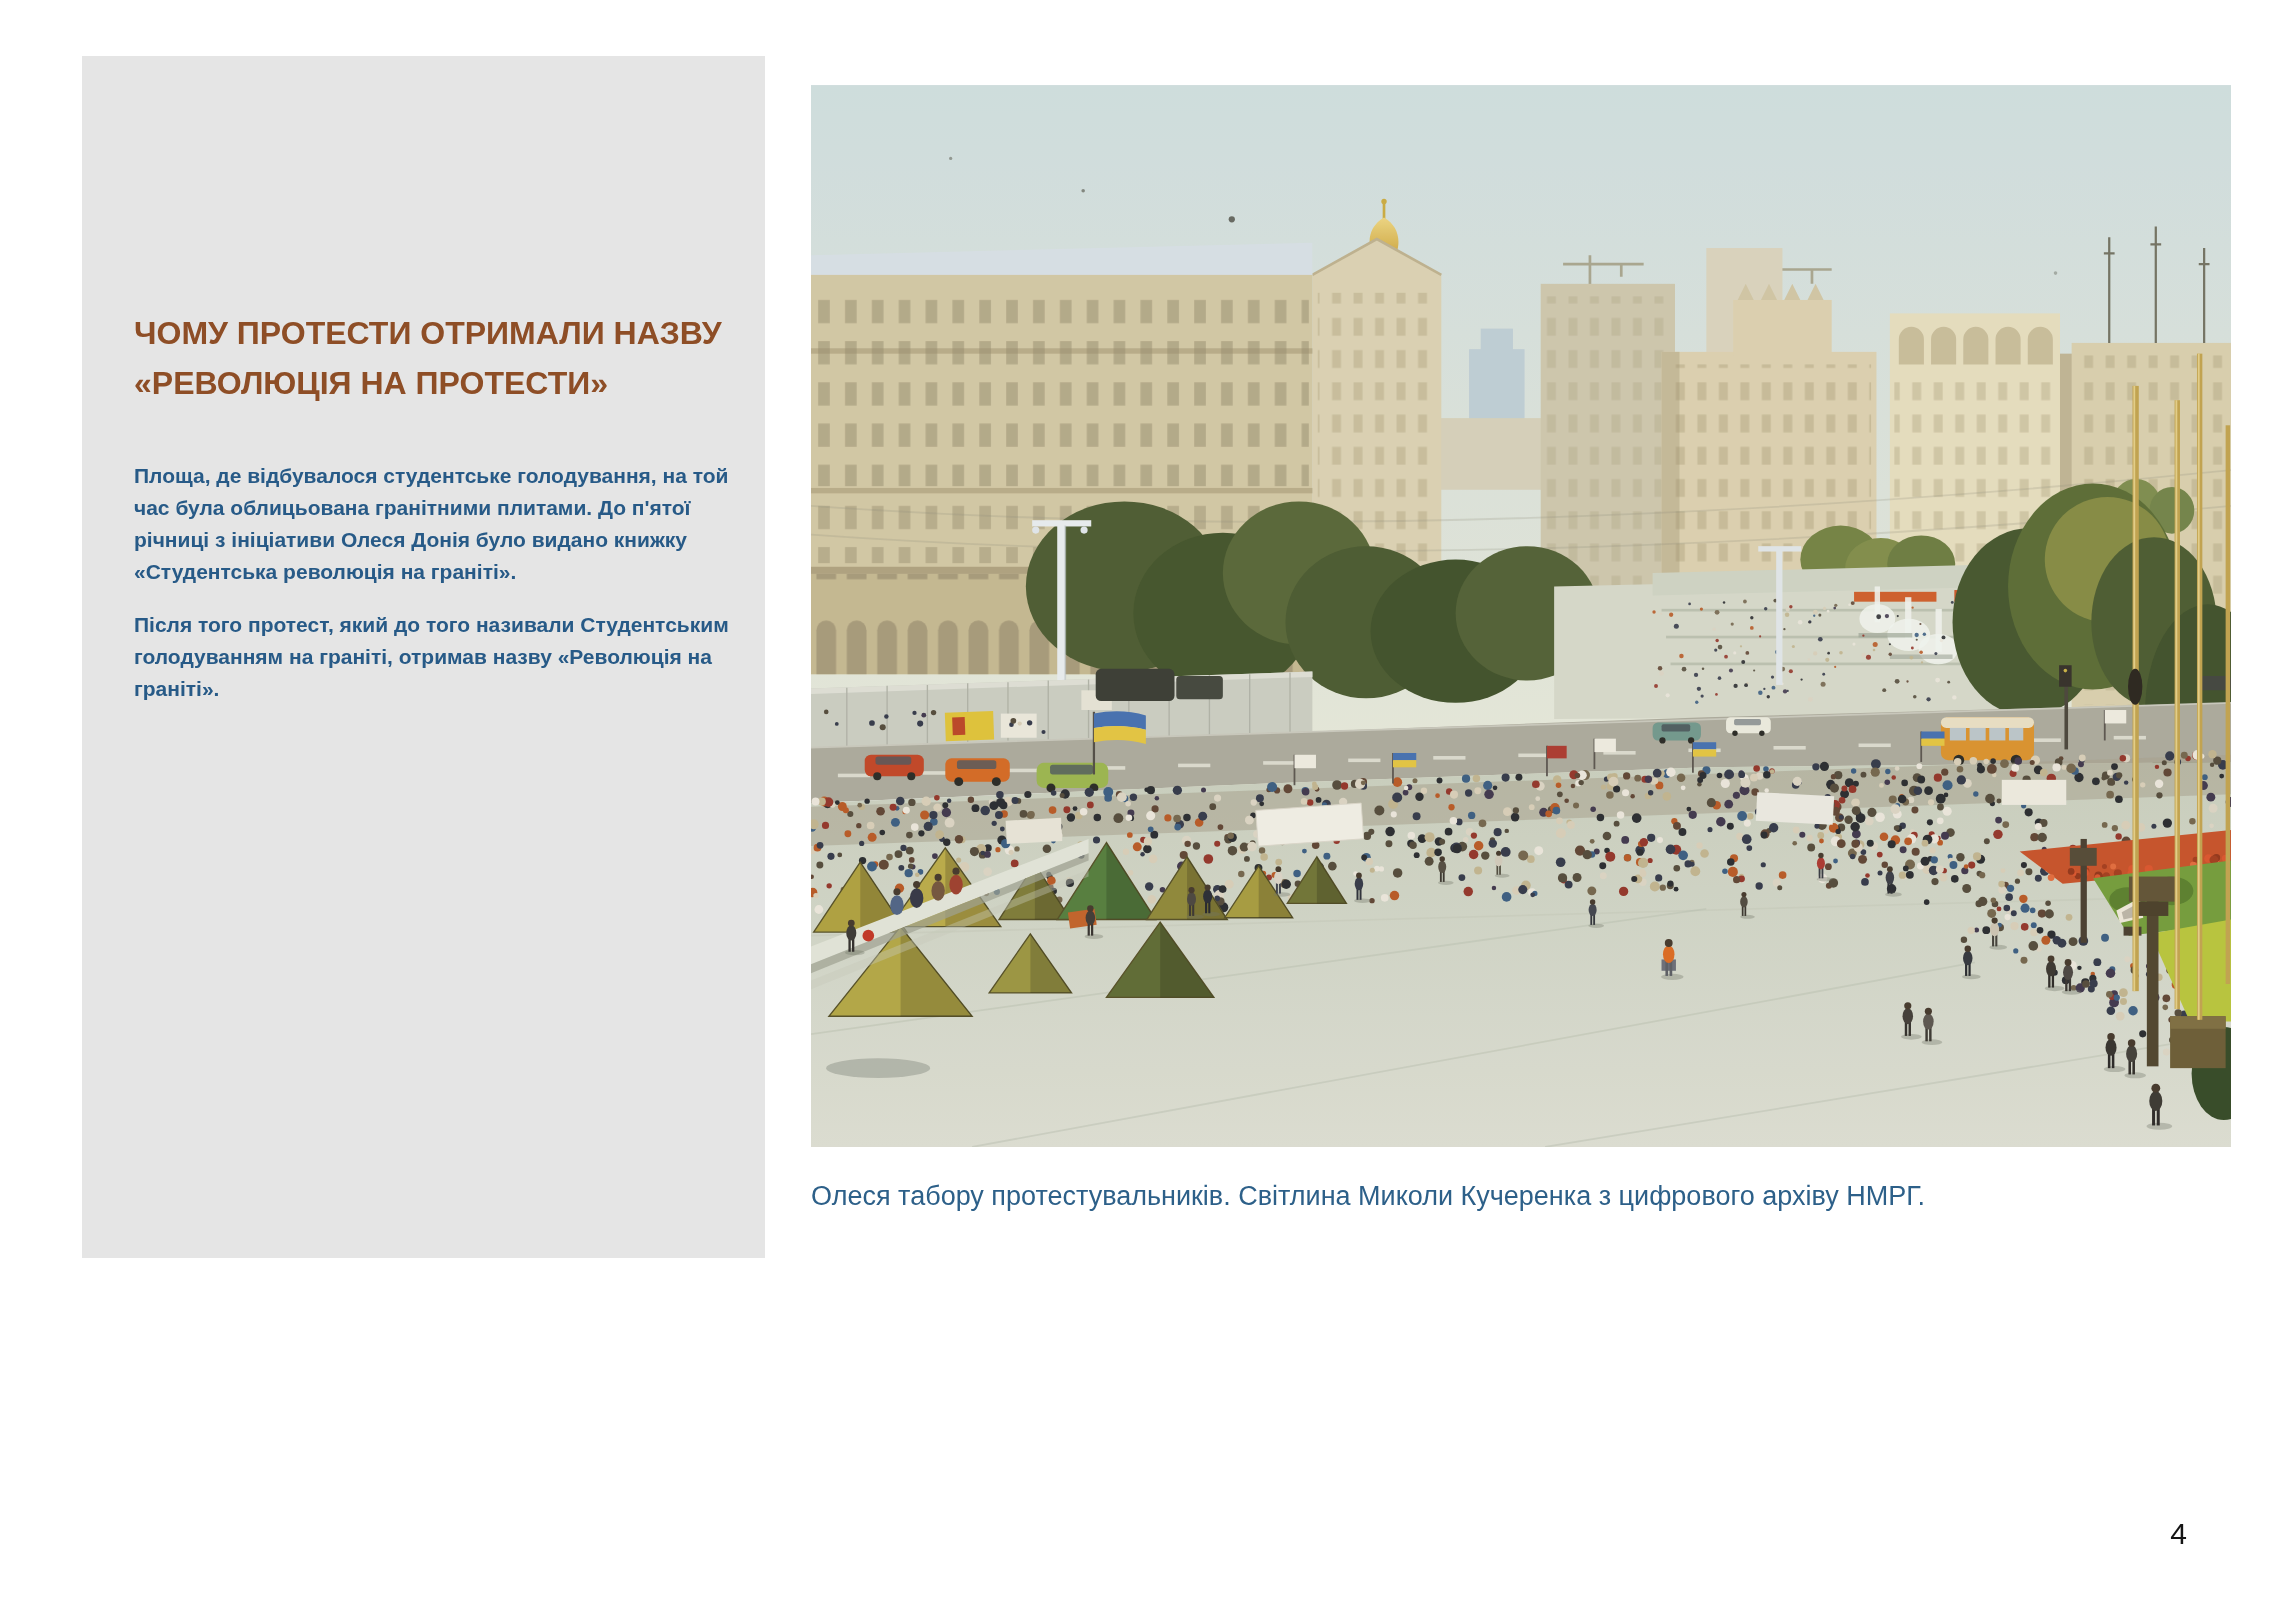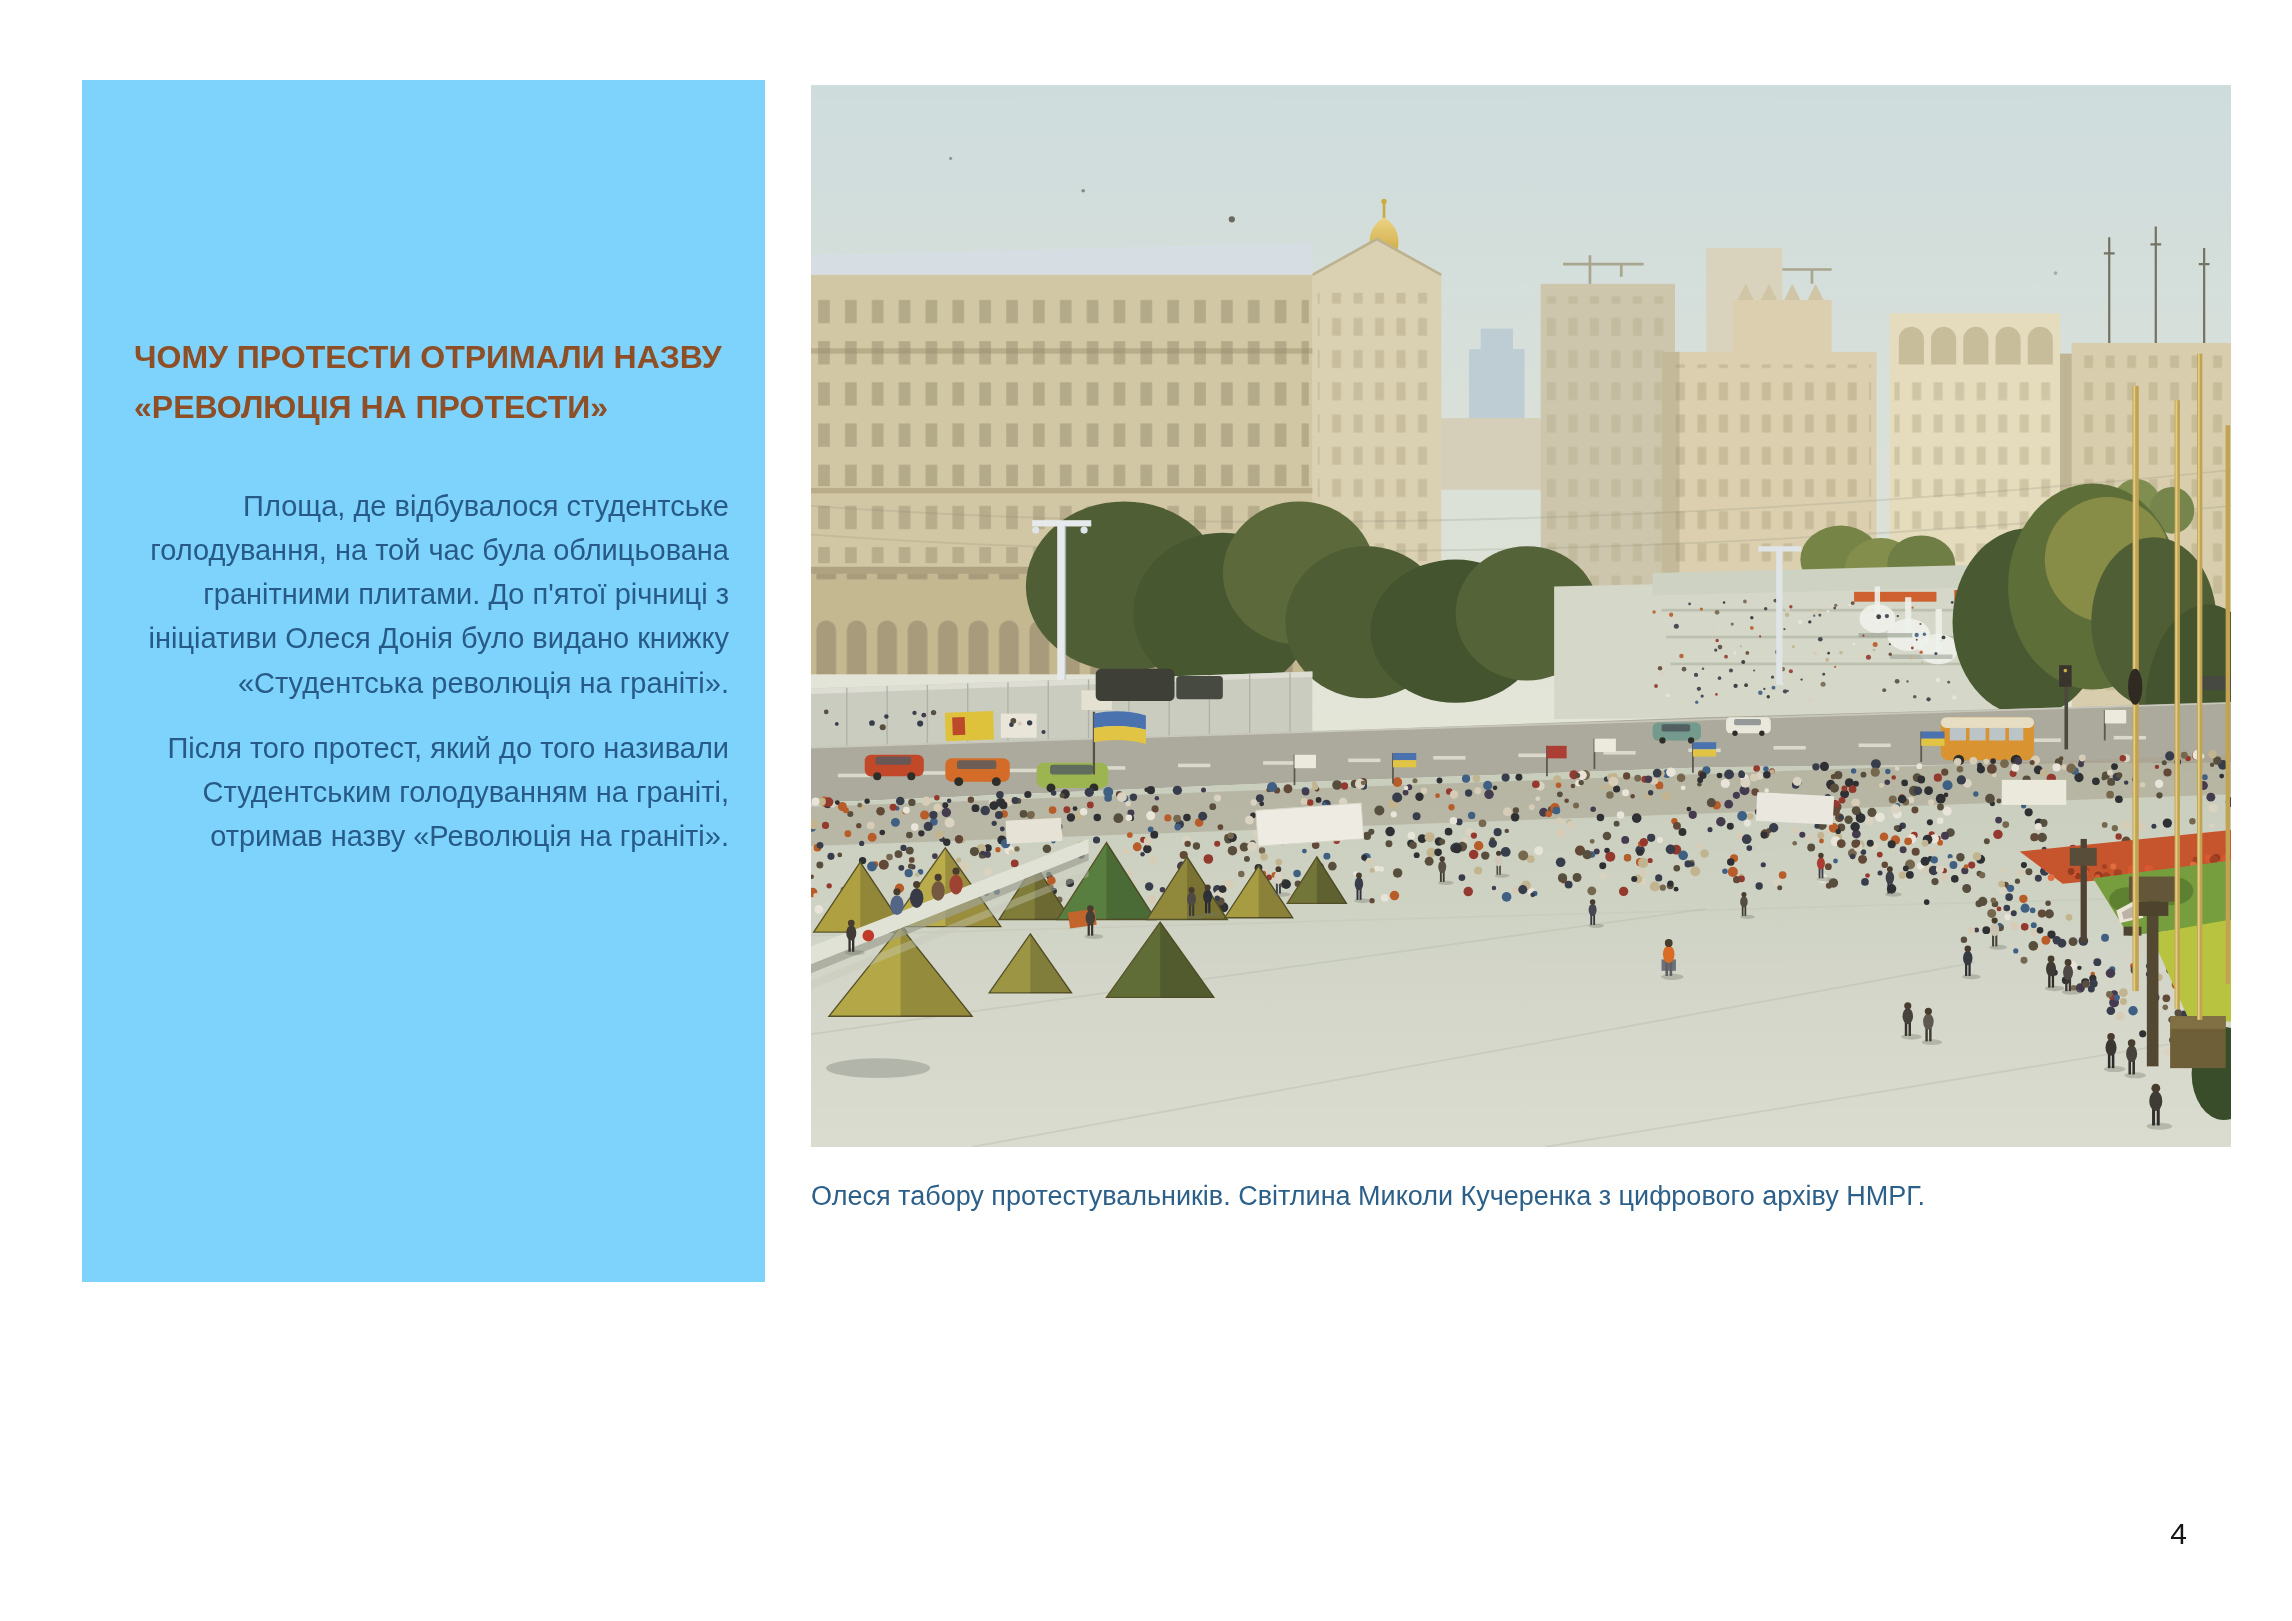--- a/index.html
+++ b/index.html
@@ -1,22 +1,22 @@
 <!DOCTYPE html>
 <html style="font-size:14.3px"><head>
 <meta charset="utf-8">
 <style>
   html,body{margin:0;padding:0;background:#ffffff;}
   .page{position:relative;width:2293px;height:1622px;background:#ffffff;overflow:hidden;
         font-family:"Liberation Sans",sans-serif;}
-  .panel{position:absolute;left:82px;top:80px;width:683px;height:1202px;background:#7dd3fc;
+  .panel{position:absolute;left:82px;top:56px;width:683px;height:1202px;background:#e5e5e5;
          box-sizing:border-box;padding:253px 36px 0 52px;}
   .panel-title{font-size:32px;line-height:1.55;font-weight:bold;color:#8e4e26;margin:0 0 52px 0;}
   .panel-title span{display:block;}
-  .panel-body p{font-size:29px;line-height:1.52;font-weight:normal;color:#275a87;margin:0 0 21.5px 0;text-align:right;}
+  .panel-body p{font-size:21px;line-height:1.52;font-weight:bold;color:#275a87;margin:0 0 21.5px 0;}
   .photo-fig{position:absolute;left:811px;top:85px;width:1420px;margin:0;}
   .photo-fig svg{display:block;width:1420px;height:1062px;}
   .photo-caption{margin-top:32px;font-size:27px;color:#2d6089;line-height:1.3;}
   .page-number{position:absolute;right:106px;top:1517px;font-size:30px;color:#151515;}
 </style>
 </head>
 <body>
 
 <div class="page">
 

